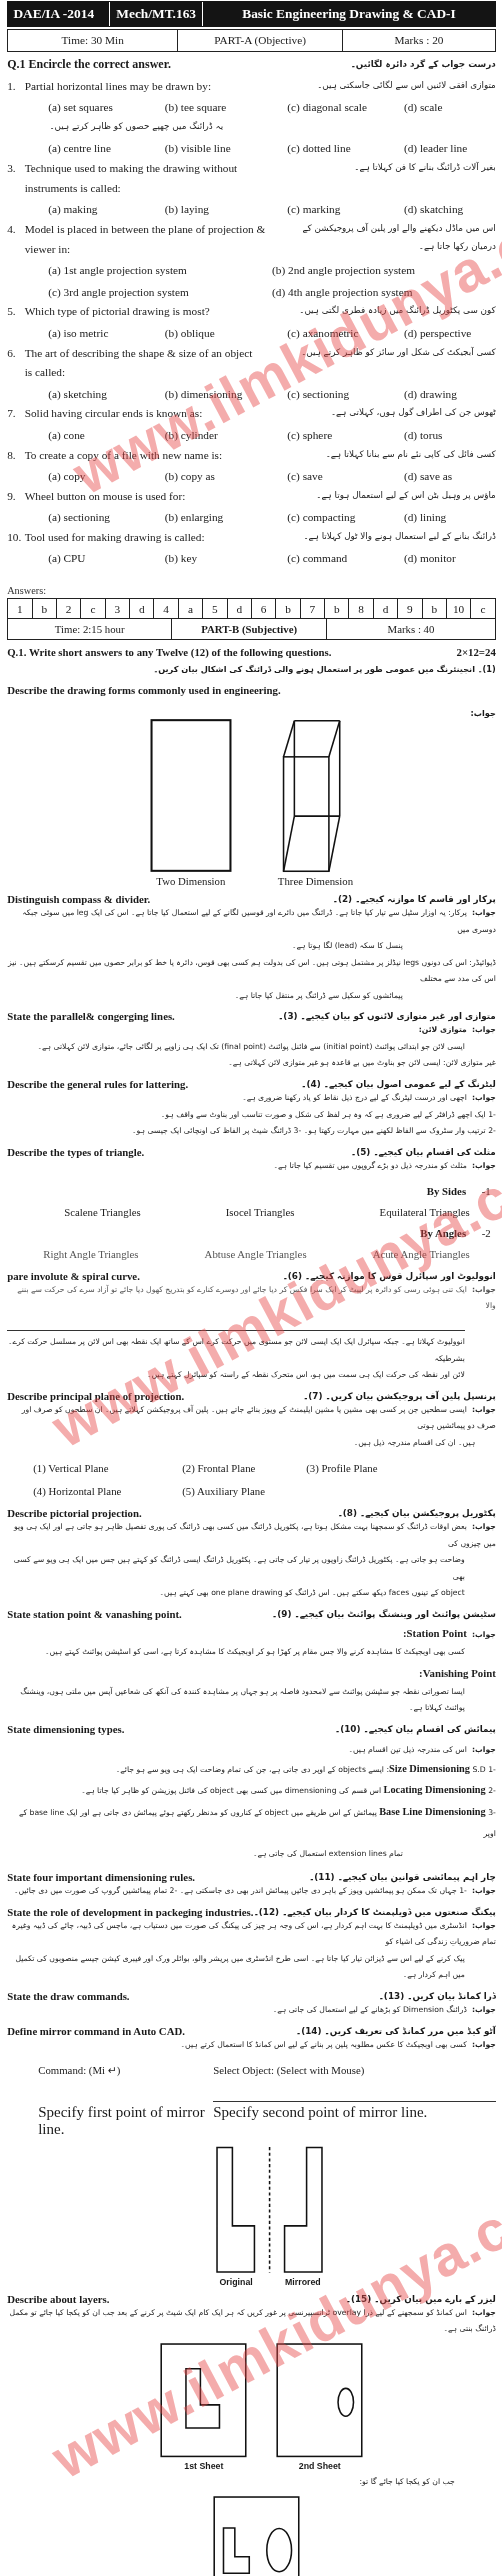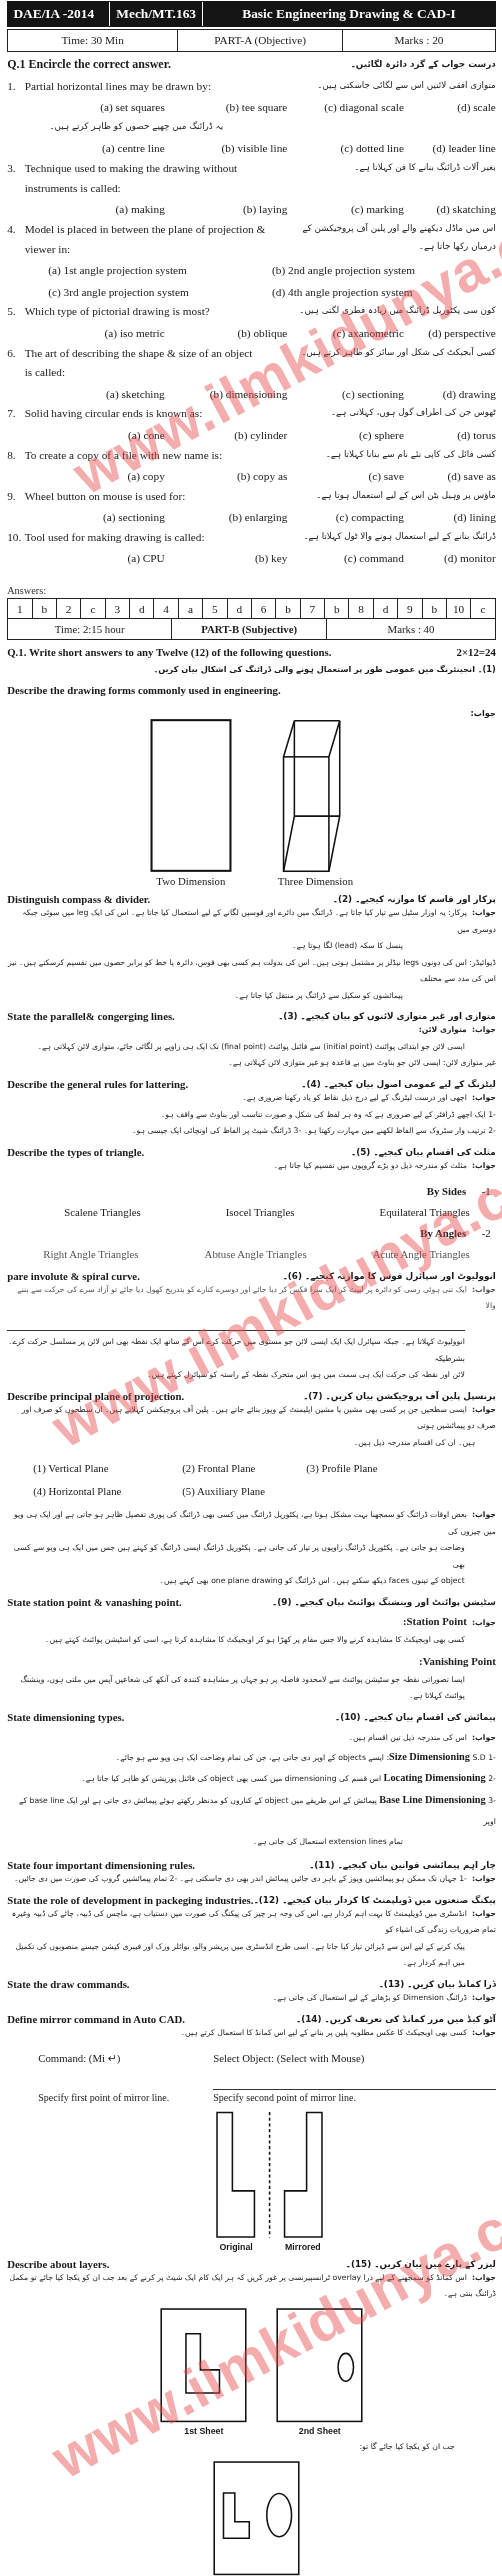--- a/index.html
+++ b/index.html
@@ -32,21 +32,21 @@
 
   .qhead { display: flex; justify-content: space-between; align-items: center; margin-top: 5.2px; }
   .qhead .en { font-size: 12px; font-weight: bold; }
 
   .mcq { margin-top: 5.2px; }
   .mcq-q { display: flex; justify-content: space-between; align-items: flex-start; font-size: 11.3px; min-height: 19.6px; }
   .mcq-q .en { width: 268px; line-height: 19.6px; }
   .mcq-q .num { display: inline-block; width: 17.5px; }
   .mcq-q .cont { padding-left: 17.5px; display: block; }
   .mcq-q .urdu { width: 216px; text-align: right; line-height: 17.5px; }
-  .opts { display: flex; font-size: 11.3px; padding-left: 41px; height: 21.6px; align-items: center; text-align: right; }
+  .opts { display: flex; font-size: 11.3px; padding-left: 41px; height: 21.6px; align-items: center; }
   .opts span { display: block; }
   .opts .o1 { width: 118px; } .opts .o2 { width: 124px; } .opts .o3 { width: 118px; } .opts .o4 { width: 93px; }
   .opts2 { display: flex; font-size: 11.3px; padding-left: 41px; height: 21.6px; align-items: center; }
   .opts2 span { width: 242px; }
 
   .answers-label { font-size: 10.3px; margin-top: 15.5px; color: #333; }
   .anstable { display: flex; border: 1px solid #222; margin-top: 2.1px; height: 21.6px; }
   .anstable div { flex: 1; border-right: 0.5px solid #222; display: flex; align-items: center; justify-content: center; font-size: 11.3px; }
   .anstable div:last-child { border-right: none; }
   .infobar2 { display: flex; border: 1px solid #222; border-top: none; height: 20.6px; }
@@ -380,20 +380,24 @@
     <div class="planes">
       <span>(1) Vertical Plane</span>
         <span>(2) Frontal Plane</span>
         <span>(3) Profile Plane</span>
       <span>(4) Horizontal Plane</span>
         <span>(5) Auxiliary Plane</span>
     </div>
   </div>
 
   <div class="sq">
+    <div class="sq-title">
+        <span class="en">Describe pictorial projection.</span>
+        <span class="ur"><span>پکٹوریل پروجیکشن بیان کیجیے۔</span> <span>(8)۔</span></span>
+      </div>
     <div class="ans">
       <div><span class="lbl">جواب:</span><span>بعض اوقات ڈرائنگ کو سمجھنا بہت مشکل ہوتا ہے، پکٹوریل ڈرائنگ میں کسی بھی ڈرائنگ کی پوری تفصیل ظاہر ہو جاتی ہے اور ایک ہی ویو میں چیزوں کی</span></div>
       <div style="padding-right:31px;">وضاحت ہو جاتی ہے۔ پکٹوریل ڈرائنگ زاویوں پر تیار کی جاتی ہے۔ پکٹوریل ڈرائنگ ایسی ڈرائنگ کو کہتے ہیں جس میں ایک ہی ویو سے کسی بھی</div>
       <div style="padding-right:31px;">object کے تینوں faces دیکھ سکتے ہیں۔ اس ڈرائنگ کو one plane drawing بھی کہتے ہیں۔</div>
     </div>
   </div>
 
   <div class="sq">
     <div class="sq-title">
         <span class="en">State station point &amp; vanashing point.</span>
@@ -450,21 +454,21 @@
     <div class="sq-title">
         <span class="en">Define mirror command in Auto CAD.</span>
         <span class="ur"><span>آٹو کیڈ میں مرر کمانڈ کی تعریف کریں۔</span> <span>(14)۔</span></span>
       </div>
     <div class="ans"><span class="lbl">جواب:</span><span>کسی بھی اوبجیکٹ کا عکس مطلوبہ پلین پر بنانے کے لیے اس کمانڈ کا استعمال کرتے ہیں۔</span></div>
     <div class="cmd-line2" style="margin-top:11.3px;">
         <span style="width:175px;">Command: (Mi ↵)</span>
         <span>Select Object: (Select with Mouse)</span>
       </div>
     <div class="divider" style="margin:24px 0 2.1px 206px;"></div>
-    <div class="cmd-line2" style="margin-top:0; font-size:10px;">
+    <div class="cmd-line2" style="margin-top:0; font-size:15px;">
         <span style="width:175px;">Specify first point of mirror line.</span>
         <span>Specify second point of mirror line.</span>
       </div>
     <div class="fig-row" style="gap:10.3px; margin-left:36px;">
       <div class="fig">
           <svg width="41" height="129" viewBox="0 0 80 250">
             <path d="M2 2 H32 V155 H75 V245 H2 Z" fill="none" stroke="#111" stroke-width="3"></path>
           </svg>
           <div class="capb">Original</div>
         </div>

